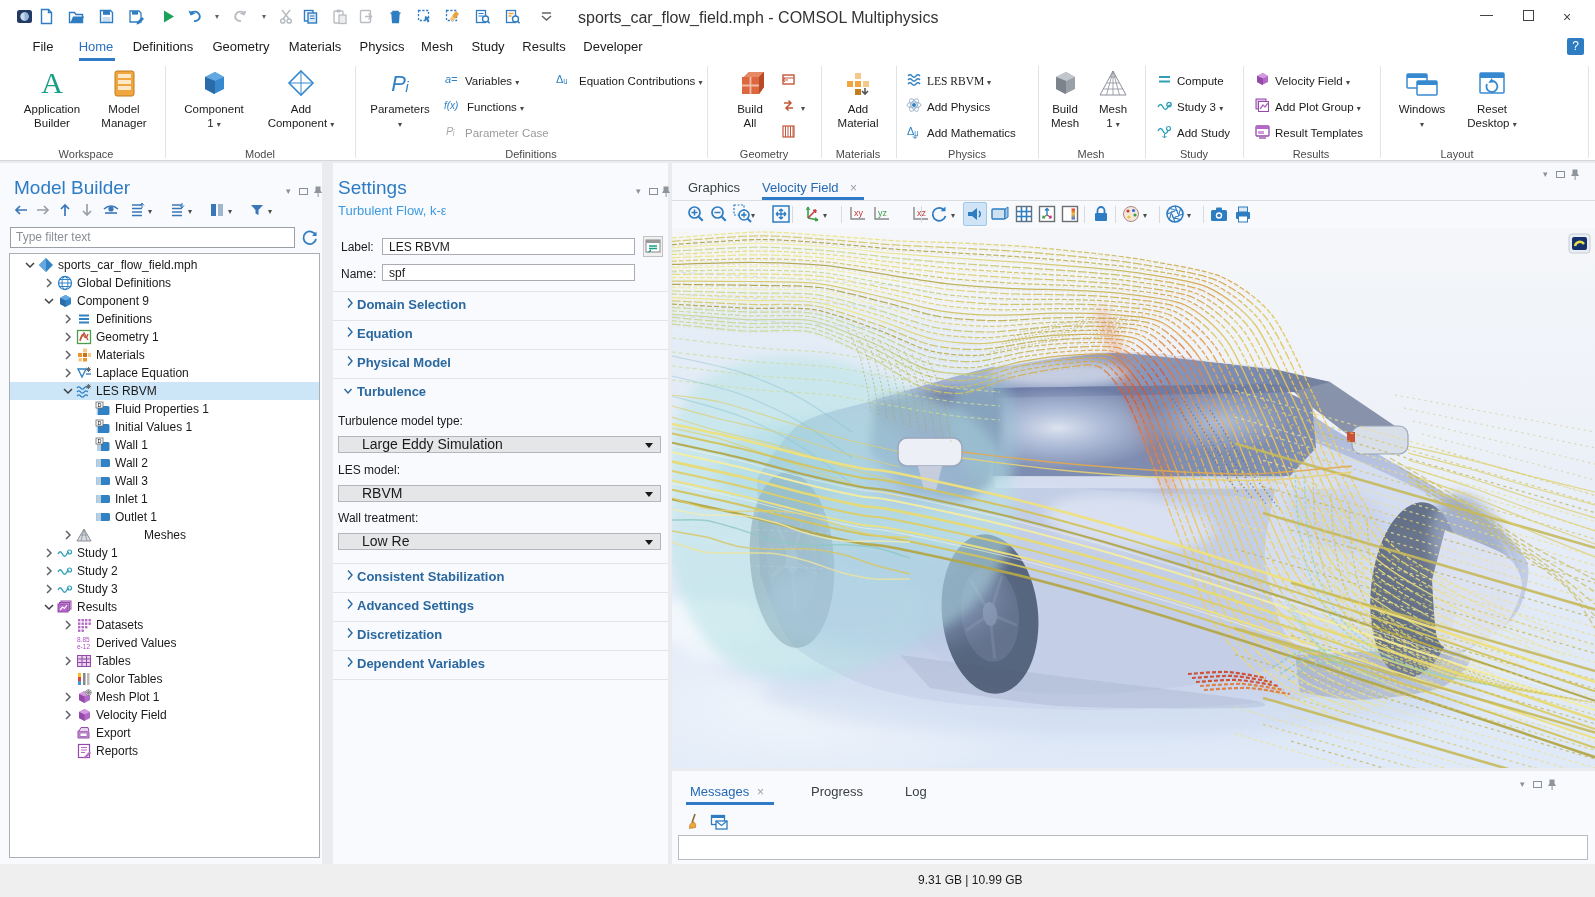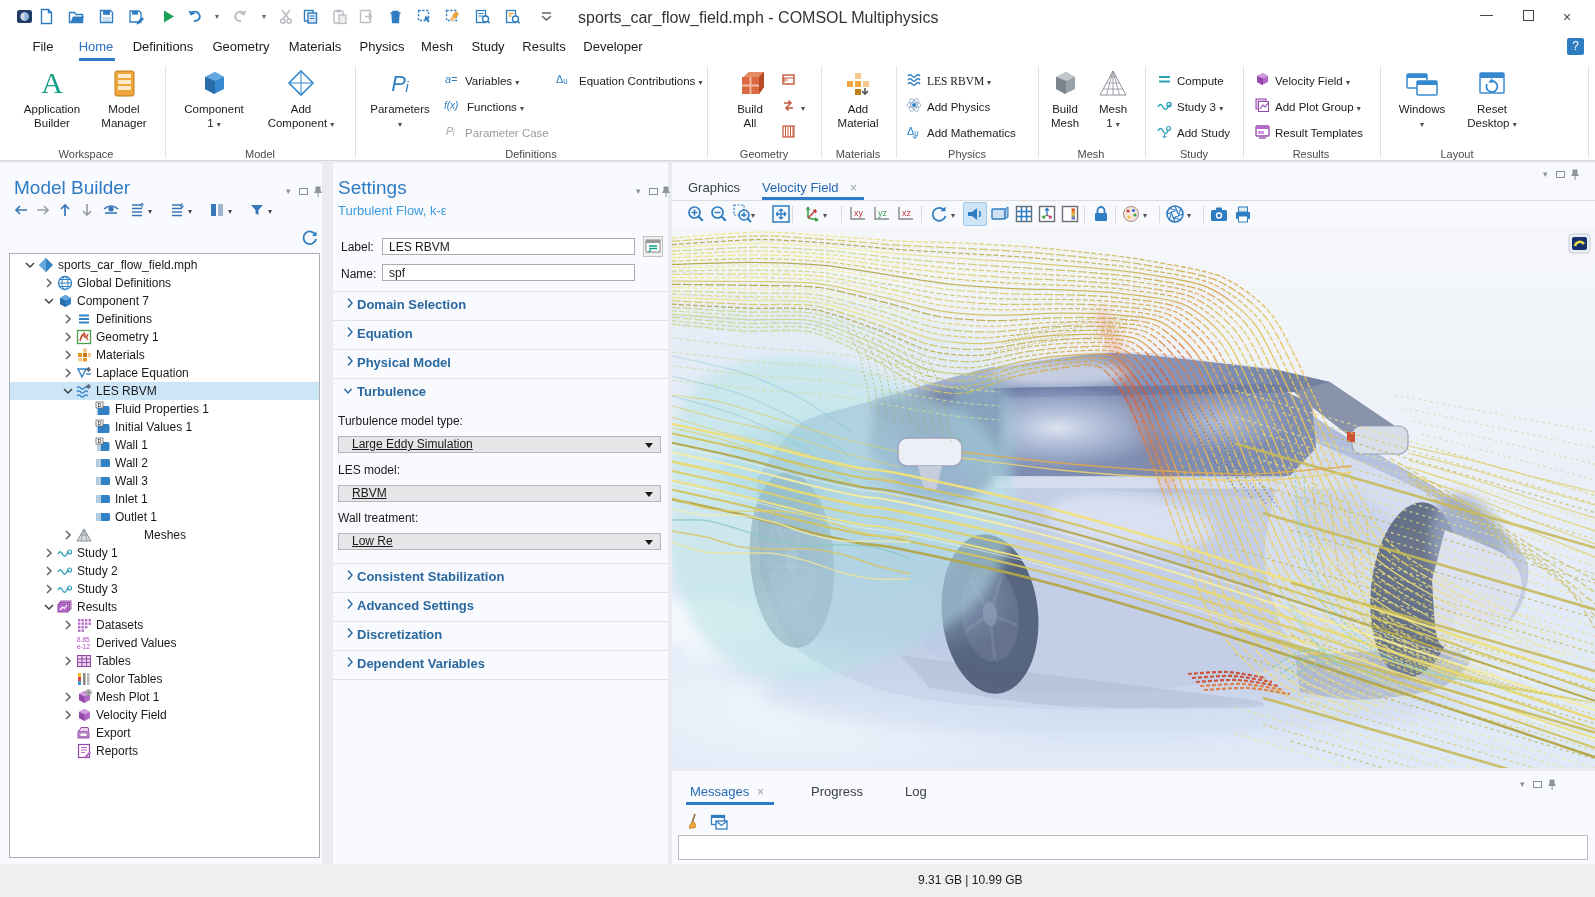--- a/index.html
+++ b/index.html
@@ -24,21 +24,21 @@
 .treebox{position:absolute;left:9px;top:90px;width:311px;height:605px;background:#fff;border:1px solid #abaeb3;overflow:hidden;}
 .trow{position:relative;height:18px;line-height:18px;white-space:nowrap;font-size:12px;}
 .trow .chev{position:absolute;top:1px;width:16px;height:16px;}
 .trow .tic{position:absolute;top:1px;width:16px;height:16px;}
 .trow .lbl{position:absolute;top:0;}
 .sel{background:#cde6f7;}
 .filter{position:absolute;left:10px;top:64px;width:285px;height:21px;border:1px solid #9aa0a6;background:#fff;color:#8b9096;font-size:12px;line-height:19px;padding-left:5px;}
 .shead{position:absolute;font-size:13px;font-weight:bold;color:#2a689f;}
 .ssep{position:absolute;left:0;width:335px;height:1px;background:#e2e4e7;}
 .slabel{position:absolute;font-size:12px;color:#1a1a1a;}
-.sdrop{position:absolute;left:5px;width:323px;height:17px;background:#e5e6e8;border:1px solid #b3b6ba;font-size:12px;line-height:15px;padding-left:13px;text-decoration:underline;}
+.sdrop{position:absolute;left:5px;width:323px;height:17px;background:#e5e6e8;border:1px solid #b3b6ba;font-size:14px;line-height:15px;padding-left:23px;}
 .sdrop:after{content:"";position:absolute;right:7px;top:6px;border-left:4px solid transparent;border-right:4px solid transparent;border-top:5px solid #1a1a1a;}
 .sinput{position:absolute;background:#fff;border:1px solid #a9adb3;font-size:12px;line-height:17px;padding-left:6px;}
 .tabtxt{position:absolute;font-size:13px;}
 .statusbar{left:0;top:864px;width:1595px;height:33px;background:#efefef;}
 </style></head><body>
 <div class="abs titlebar">
     <div class="qat" style="left:16px;"><svg width="17" height="17" viewBox="0 0 17 17" style="">
         <rect x="1" y="2" width="15" height="13" rx="2.5" fill="#223a66"></rect>
         <circle cx="8.5" cy="8.5" r="4.2" fill="#cfd8e8"></circle>
         <path d="M8.5 4.3 a4.2 4.2 0 0 1 0 8.4z" fill="#8fb7dd"></path>
@@ -324,20 +324,21 @@
           <rect x="10" y="3" width="5" height="12" fill="#9fb6ce"></rect>
         </svg></div>
       <div class="abs" style="left:248px;top:0;"><svg width="18" height="18" viewBox="0 0 18 18" style="">
           <path d="M3 4 h12 l-4.5 5 v5 l-3 -1.5 v-3.5z" fill="#3a77b8"></path>
         </svg></div>
       <div class="abs" style="left:148px;top:6px;font-size:8px;color:#4a4a4a;">▾</div>
       <div class="abs" style="left:188px;top:6px;font-size:8px;color:#4a4a4a;">▾</div>
       <div class="abs" style="left:228px;top:6px;font-size:8px;color:#4a4a4a;">▾</div>
       <div class="abs" style="left:268px;top:6px;font-size:8px;color:#4a4a4a;">▾</div>
     </div>
+    <div class="filter">Type filter text</div>
     <div class="abs" style="left:300px;top:65px;"><svg width="20" height="20" viewBox="0 0 20 20" style="">
         <path d="M15.5 7 A6.3 6.3 0 1 0 16 11" fill="none" stroke="#2e7cc1" stroke-width="1.8"></path>
         <path d="M16.5 3.5 v4.5 h-4.5z" fill="#2e7cc1"></path>
       </svg></div>
     <div class="treebox">
       <div style="height:2px;"></div>
       <div class="trow">
         <span class="chev" style="left:12px;"><svg width="16" height="16" viewBox="0 0 16 16" style="">
             <path d="M4 6 l4 4 4-4" fill="none" stroke="#3c4043" stroke-width="1.5"></path>
           </svg></span>
@@ -360,21 +361,21 @@
       </div>
       <div class="trow">
         <span class="chev" style="left:31px;"><svg width="16" height="16" viewBox="0 0 16 16" style="">
             <path d="M4 6 l4 4 4-4" fill="none" stroke="#3c4043" stroke-width="1.5"></path>
           </svg></span>
         <span class="tic" style="left:47px;"><svg width="16" height="16" viewBox="0 0 16 16" style="">
             <path d="M3 5 L8.5 2 L14 5 L14 11 L8.5 14 L3 11z" fill="#3182c4"></path>
             <path d="M3 5 L8.5 7.5 L14 5 L8.5 2z" fill="#63a8e0"></path>
             <path d="M8.5 7.5 V14 L3 11 V5z" fill="#2a6ca8"></path>
           </svg></span>
-        <span class="lbl" style="left:67px;">Component 7</span>
+        <span class="lbl" style="left:67px;">Component 9</span>
       </div>
       <div class="trow">
         <span class="chev" style="left:50px;"><svg width="16" height="16" viewBox="0 0 16 16" style="">
             <path d="M6 4 l4 4 -4 4" fill="none" stroke="#5f6368" stroke-width="1.5"></path>
           </svg></span>
         <span class="tic" style="left:66px;"><svg width="16" height="16" viewBox="0 0 16 16" style="">
             <path d="M3 4.5 h10 M3 8 h10 M3 11.5 h10" stroke="#3182c4" stroke-width="2.2"></path>
           </svg></span>
         <span class="lbl" style="left:86px;">Definitions</span>
       </div>
@@ -735,21 +736,21 @@
       <div class="abs" style="left:151px;top:10px;font-size:8px;color:#4a4a4a;">▾</div>
       <div class="abs" style="left:169px;top:5px;width:1px;height:17px;background:#d8dade;"></div>
       <div class="abs" style="left:175px;top:3px;"><svg width="22" height="20" viewBox="0 0 22 20" style="">
           <path d="M4 3 v12 h14" fill="none" stroke="#888" stroke-width="1.4"></path>
           <text x="7" y="12" font-size="9" fill="#c43c3c">xy</text>
         </svg></div>
       <div class="abs" style="left:199px;top:3px;"><svg width="22" height="20" viewBox="0 0 22 20" style="">
           <path d="M4 3 v12 h14" fill="none" stroke="#888" stroke-width="1.4"></path>
           <text x="7" y="12" font-size="9" fill="#3c9e4a">yz</text>
         </svg></div>
-      <div class="abs" style="left:223px;top:3px;"><svg width="22" height="20" viewBox="0 0 22 20" style="">
+      <div class="abs" style="left:238px;top:3px;"><svg width="22" height="20" viewBox="0 0 22 20" style="">
           <path d="M4 3 v12 h14" fill="none" stroke="#888" stroke-width="1.4"></path>
           <text x="7" y="12" font-size="9" fill="#c43c3c">xz</text>
         </svg></div>
       <div class="abs" style="left:249px;top:5px;width:1px;height:17px;background:#d8dade;"></div>
       <div class="abs" style="left:257px;top:3px;"><svg width="20" height="20" viewBox="0 0 20 20" style="">
           <path d="M15.5 6.5 A6.5 6.5 0 1 0 16.5 12" fill="none" stroke="#2e7cc1" stroke-width="1.8"></path>
           <path d="M16.5 2.5 v4.8 h-4.8z" fill="#2e7cc1"></path>
         </svg></div>
       <div class="abs" style="left:279px;top:10px;font-size:8px;color:#4a4a4a;">▾</div>
       <div class="abs" style="left:295px;top:5px;width:1px;height:17px;background:#d8dade;"></div>

